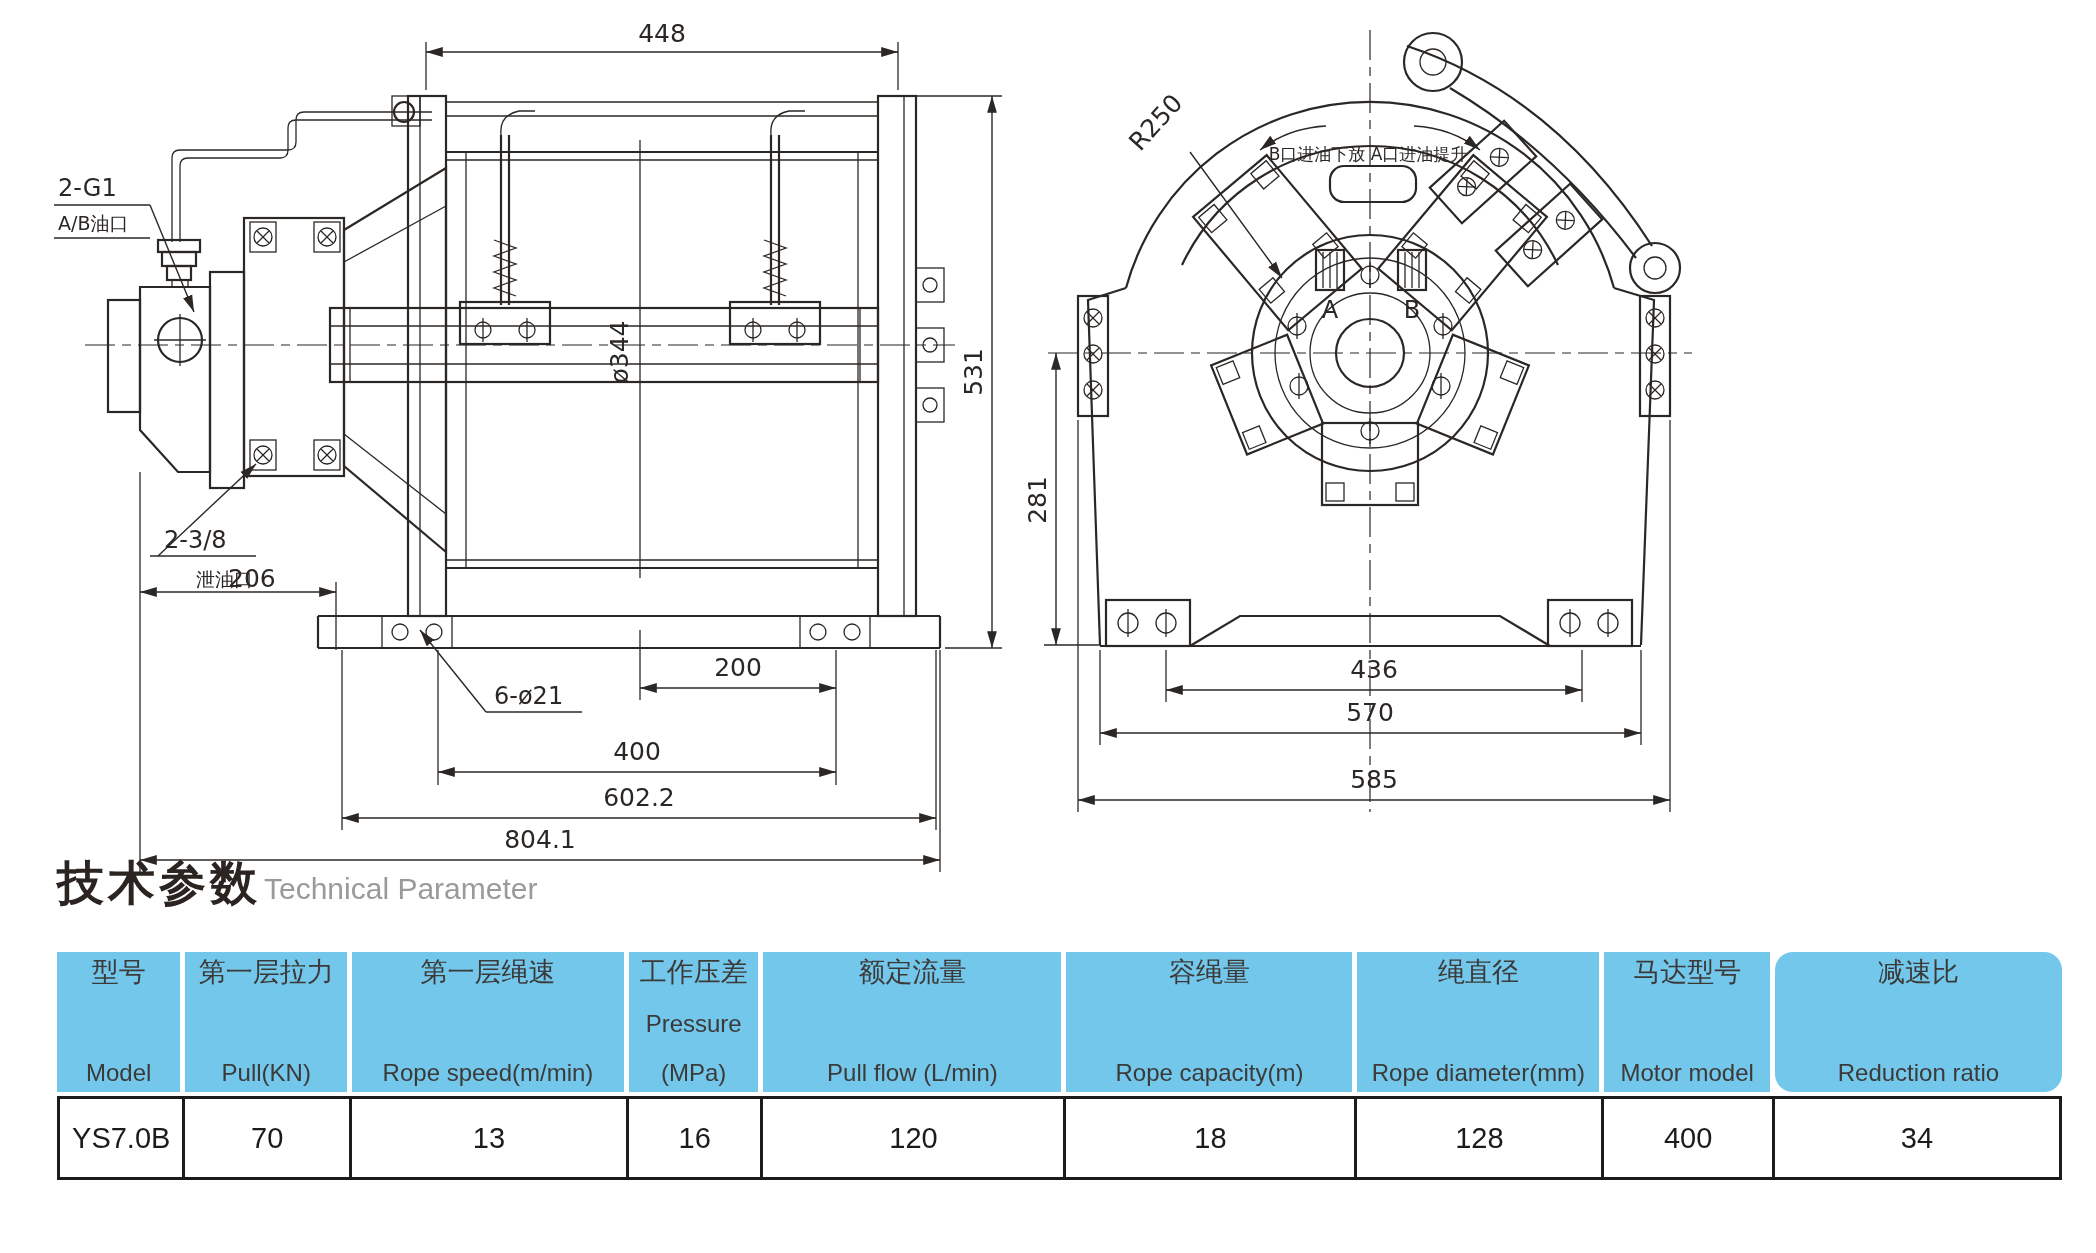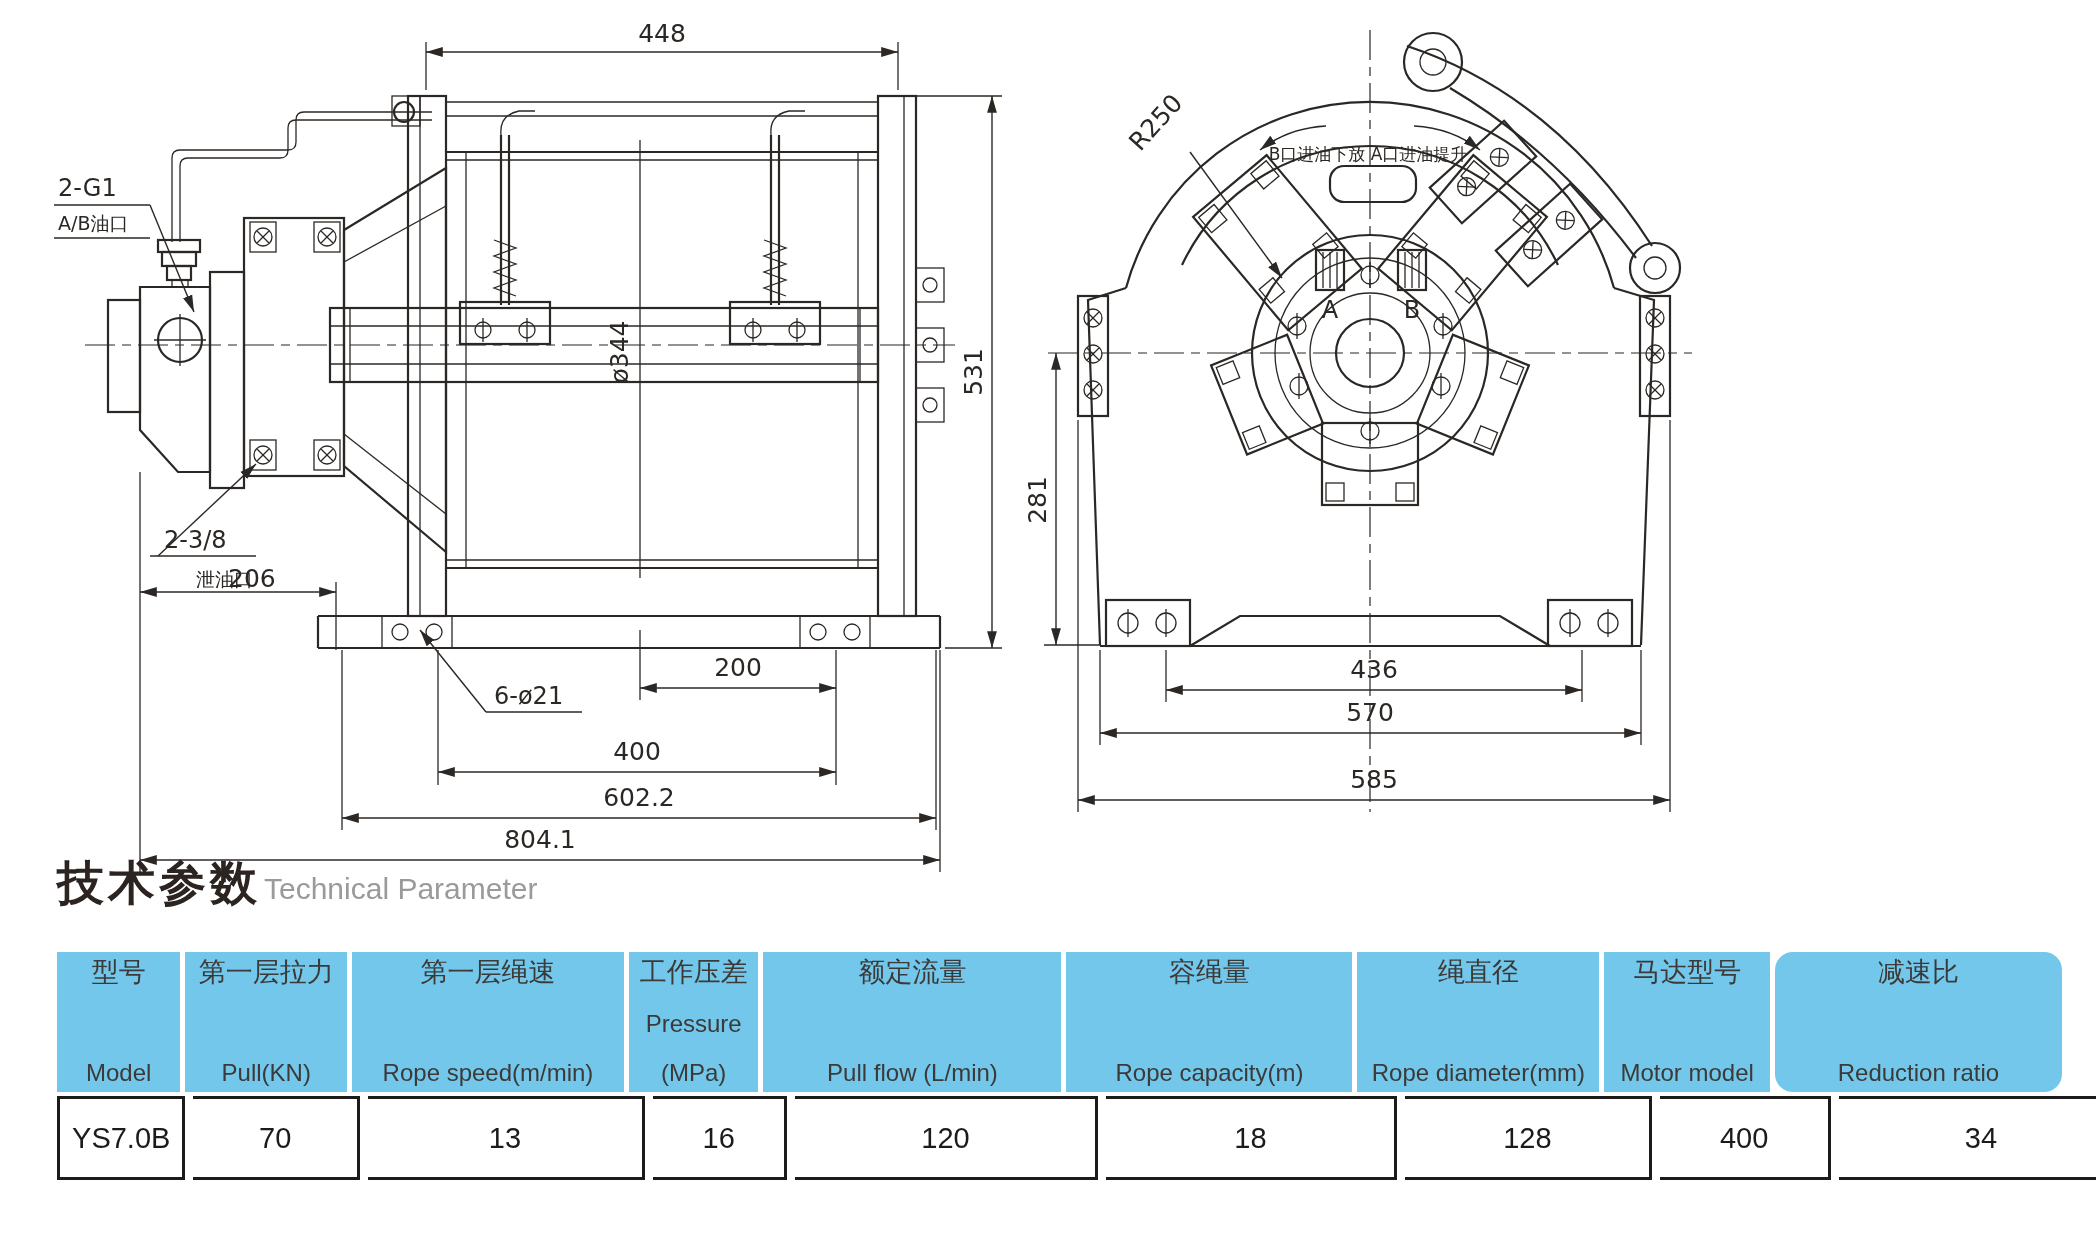--- a/index.html
+++ b/index.html
@@ -19,21 +19,21 @@
   .title-zh{font-size:47px;font-weight:bold;color:#2b2421;letter-spacing:4px;}
   .title-en{font-size:30px;color:#9a9a9a;}
 
   .param-table{position:absolute;left:57px;top:952px;width:2007px;}
   .hdr-row,.data-row{display:grid;grid-template-columns:6.4% 8.3% 13.8% 6.7% 15.1% 14.5% 12.3% 8.5% 14.3%;}
   .hdr-cell{background:#72c7eb;min-height:140px;box-sizing:border-box;border-right:5px solid #ffffff;
             display:flex;flex-direction:column;align-items:center;justify-content:space-between;text-align:center;padding:4px 8px;}
   .hdr-cell:last-child{border-right:none;border-radius:18px;}
   .hdr-zh{font-size:27px;color:#3c3a39;font-weight:500;line-height:1.25;}
   .hdr-en{font-size:24px;color:#3c3a39;line-height:1.2;}
-  .data-row{margin-top:4px;gap:8px;}
+  .data-row{margin-top:4px;}
   .data-cell{background:#ffffff;min-height:84px;box-sizing:border-box;border:3px solid #1d1b1a;border-left:none;
              display:flex;align-items:center;justify-content:center;font-size:29px;color:#1d1b1a;}
   .data-cell:first-child{border-left:3px solid #1d1b1a;}
 </style>
 </head>
 <body>
 
 <div class="drawing-wrap">
 <svg width="2096" height="872" viewBox="0 0 2096 872">
   <defs>

